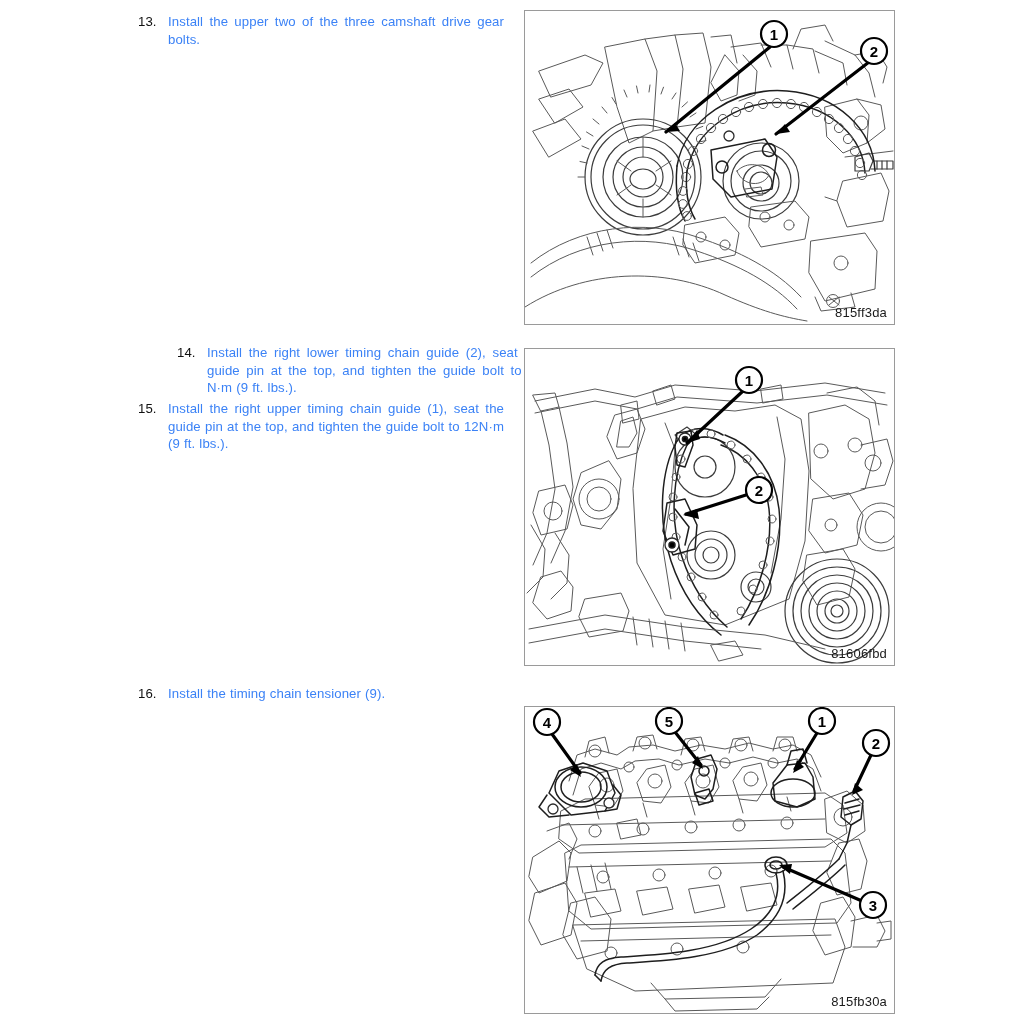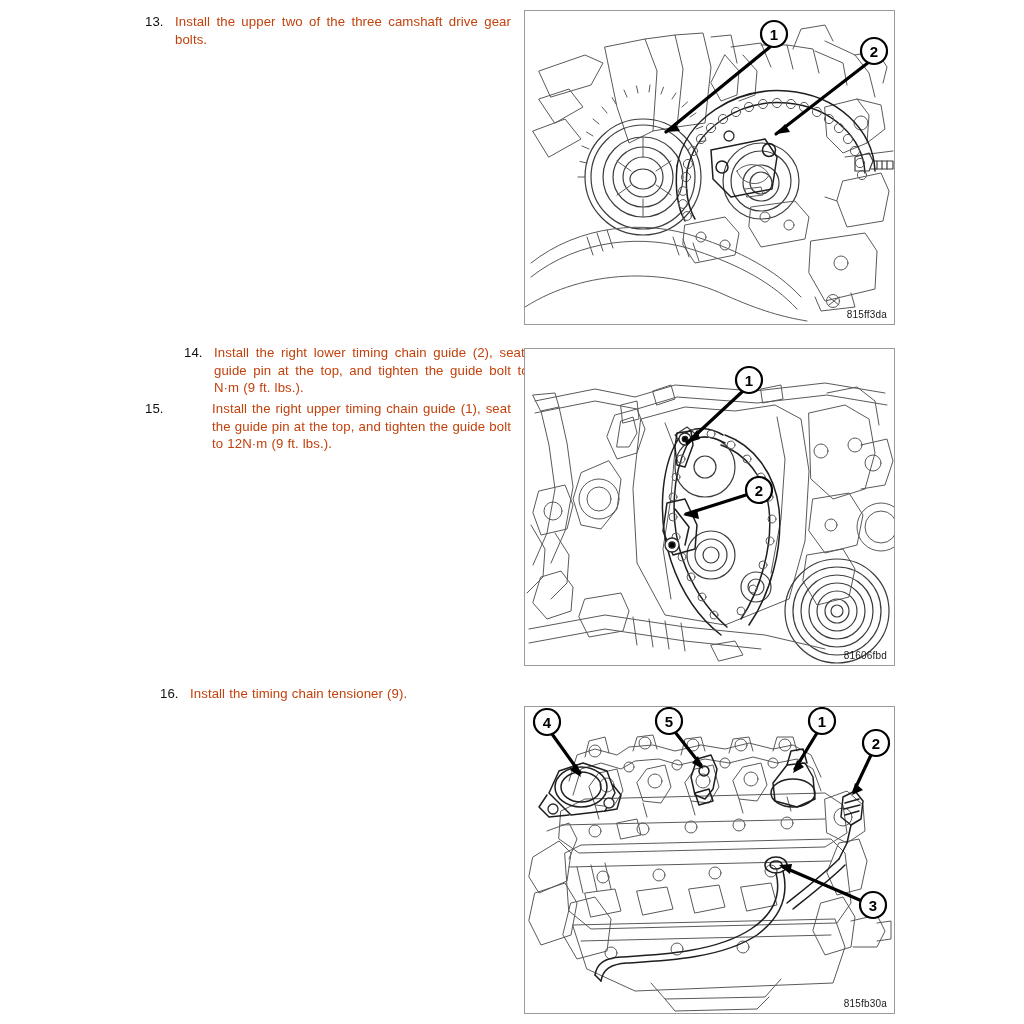--- a/index.html
+++ b/index.html
@@ -19,21 +19,21 @@
   
   .page {
     position: absolute;
     inset: 0;
     background: #ffffff;
   }
 
   
   .text-column {
     position: absolute;
-    left: 145px;
+    left: 138px;
     top: 0;
     width: 366px;
     height: 1024px;
   }
 
   .step {
     position: absolute;
     left: 0;
     width: 366px;
     display: flex;
@@ -46,30 +46,30 @@
     line-height: 17.6px;
     color: #111111;
     letter-spacing: 0.1px;
   }
   .step-body {
     flex: 1 1 auto;
     font-size: 13.2px;
     line-height: 17.6px;
     text-align: justify;
     text-justify: inter-word;
-    color: #c2410c;
+    color: #3b82f6;
     letter-spacing: 0.1px;
     word-spacing: 0.3px;
   }
 
   
   #step-13 { top: 13px; }
   #step-14 { top: 344px; margin-left: 39px; }
-  #step-15 { top: 400px; gap: 37px; }
-  #step-16 { top: 685px; margin-left: 15px; }
+  #step-15 { top: 400px; }
+  #step-16 { top: 685px; }
 
   
   .figure {
     position: absolute;
     border: 1px solid #9a9a9a;
     background: #ffffff;
     box-sizing: border-box;
     overflow: hidden;
   }
   #figure-1 { left: 524px; top: 10px;  width: 371px; height: 315px; }
@@ -81,21 +81,21 @@
     inset: 0;
     width: 100%;
     height: 100%;
     display: block;
   }
 
   .figure-id {
     position: absolute;
     right: 7px;
     bottom: 4px;
-    font-size: 10px;
+    font-size: 13px;
     font-family: "Liberation Sans", sans-serif;
     color: #1a1a1a;
     letter-spacing: 0.2px;
     white-space: nowrap;
     padding-left: 48px;
   }
 
   
   .balloon-circle {
     fill: #ffffff;

